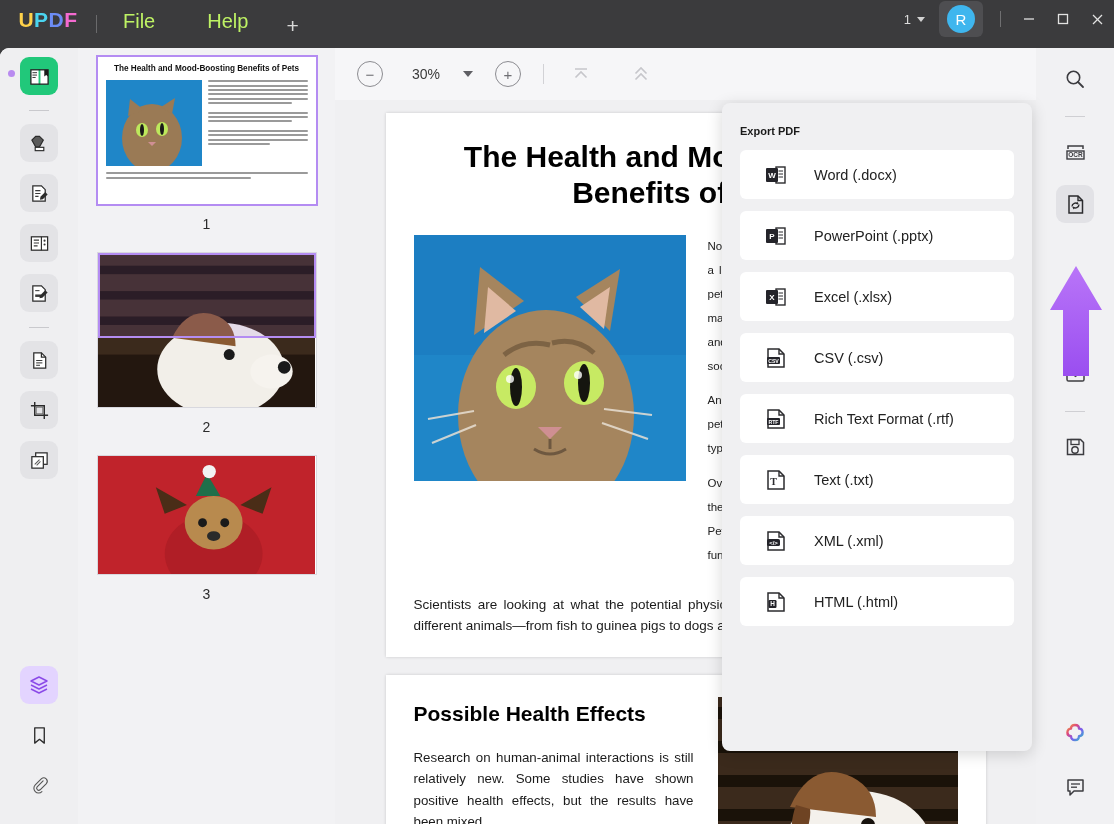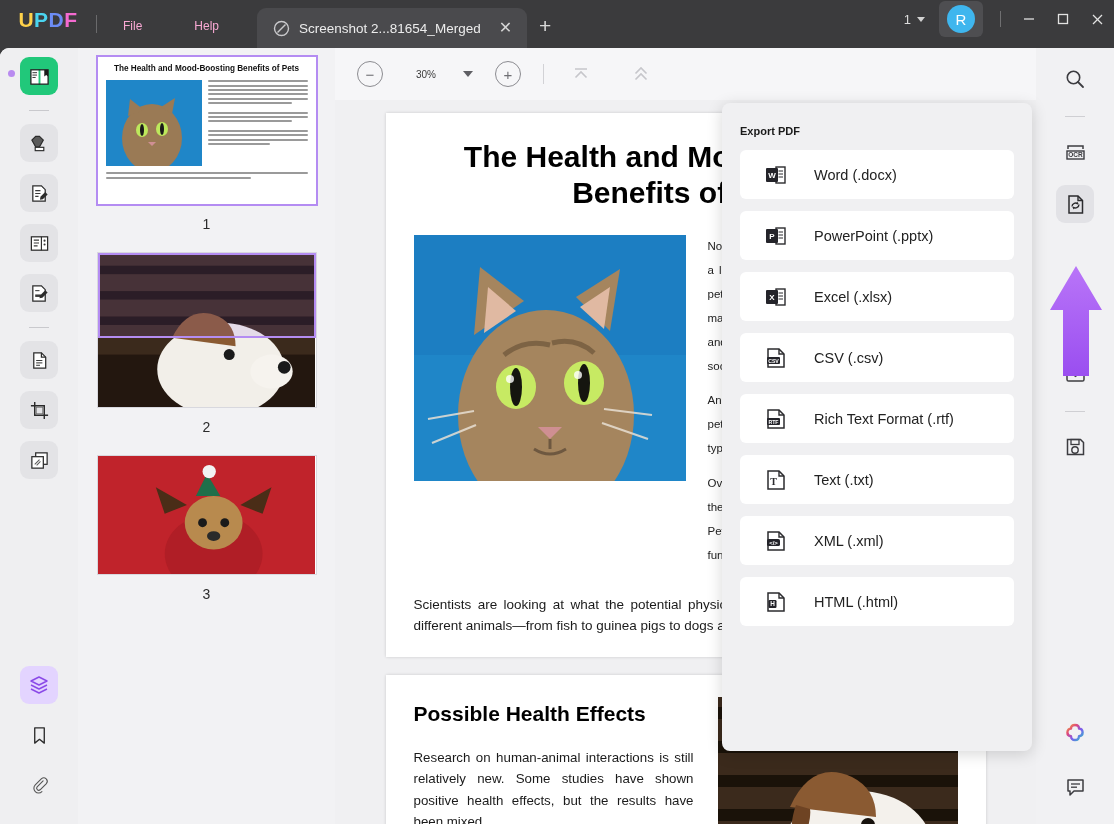--- a/index.html
+++ b/index.html
@@ -22,21 +22,21 @@
     font-size: 21px; font-weight: bold; letter-spacing: 0.5px;
   }
   .logo span.l1 { color: #ffd24a; }
   .logo span.l2 { color: #4ad4f0; }
   .logo span.l3 { color: #6c8cf5; }
   .logo span.l4 { color: #f46ad0; }
   .tb-sep {
     width: 1px; height: 18px; background: #6a6a6c; margin: 0 0 15px 0;
   }
   .menu-item {
-    color: #f9a8d4; font-size: 12px; padding: 0 26px 15px 26px;
+    color: #bef264; font-size: 20px; padding: 0 26px 15px 26px;
     cursor: default;
   }
   .tab {
     margin-left: 12px; height: 40px; width: 270px;
     background: #4a4a4d; border-radius: 9px 9px 0 0;
     display: flex; align-items: center; padding: 0 12px 0 16px;
     gap: 9px; position: relative;
   }
   .tab .tab-ico {
     width: 17px; height: 17px; flex: 0 0 17px;
@@ -147,21 +147,21 @@
   }
   .toolbar {
     height: 52px; display: flex; align-items: center;
     padding-left: 22px; gap: 0; background: #f6f6f8;
   }
   .circ-btn {
     width: 26px; height: 26px; border-radius: 50%; border: 1.6px solid #8b8b90;
     display: flex; align-items: center; justify-content: center;
     color: #6e6e73; font-size: 15px; line-height: 1;
   }
-  .zoom-val { font-size: 10px; color: #3a3a3a; width: 62px; text-align: center; margin-left: 12px; }
+  .zoom-val { font-size: 14px; color: #3a3a3a; width: 62px; text-align: center; margin-left: 12px; }
   .tri-dn {
     width: 0; height: 0; border-left: 5px solid transparent;
     border-right: 5px solid transparent; border-top: 6px solid #5f5f64;
     margin: 0 22px 0 6px;
   }
   .tb-divider { width: 1px; height: 20px; background: #d2d2d6; margin: 0 22px; }
   .navchev { width: 30px; height: 26px; display: flex; align-items: center; justify-content: center; }
 
   .docarea {
     position: relative; height: 724px; overflow: hidden;
@@ -235,30 +235,20 @@
     <div class="logo">
       <span class="l1">U</span>
         <span class="l2">P</span>
         <span class="l3">D</span>
         <span class="l4">F</span>
     </div>
     <div class="tb-sep"></div>
     <div class="menu-item">File</div>
     <div class="menu-item">Help</div>
 
-    <div class="tab">
-      <span class="tab-ico">
-        <svg width="17" height="17" viewBox="0 0 17 17">
-            <circle cx="8.5" cy="8.5" r="7" fill="none" stroke="#c9c9cc" stroke-width="1.4"></circle>
-            <line x1="4.5" y1="12.5" x2="12.5" y2="4.5" stroke="#c9c9cc" stroke-width="1.4"></line>
-          </svg>
-      </span>
-      <span class="tab-title">Screenshot 2...81654_Merged</span>
-      <span class="tab-close">✕</span>
-    </div>
     <div class="newtab">+</div>
 
     <div class="tb-right">
       <div class="win-count">
         <span>1</span>
         <span class="chev-dn"></span>
       </div>
       <div class="avatar-wrap">
         <div class="avatar">R</div>
       </div>

